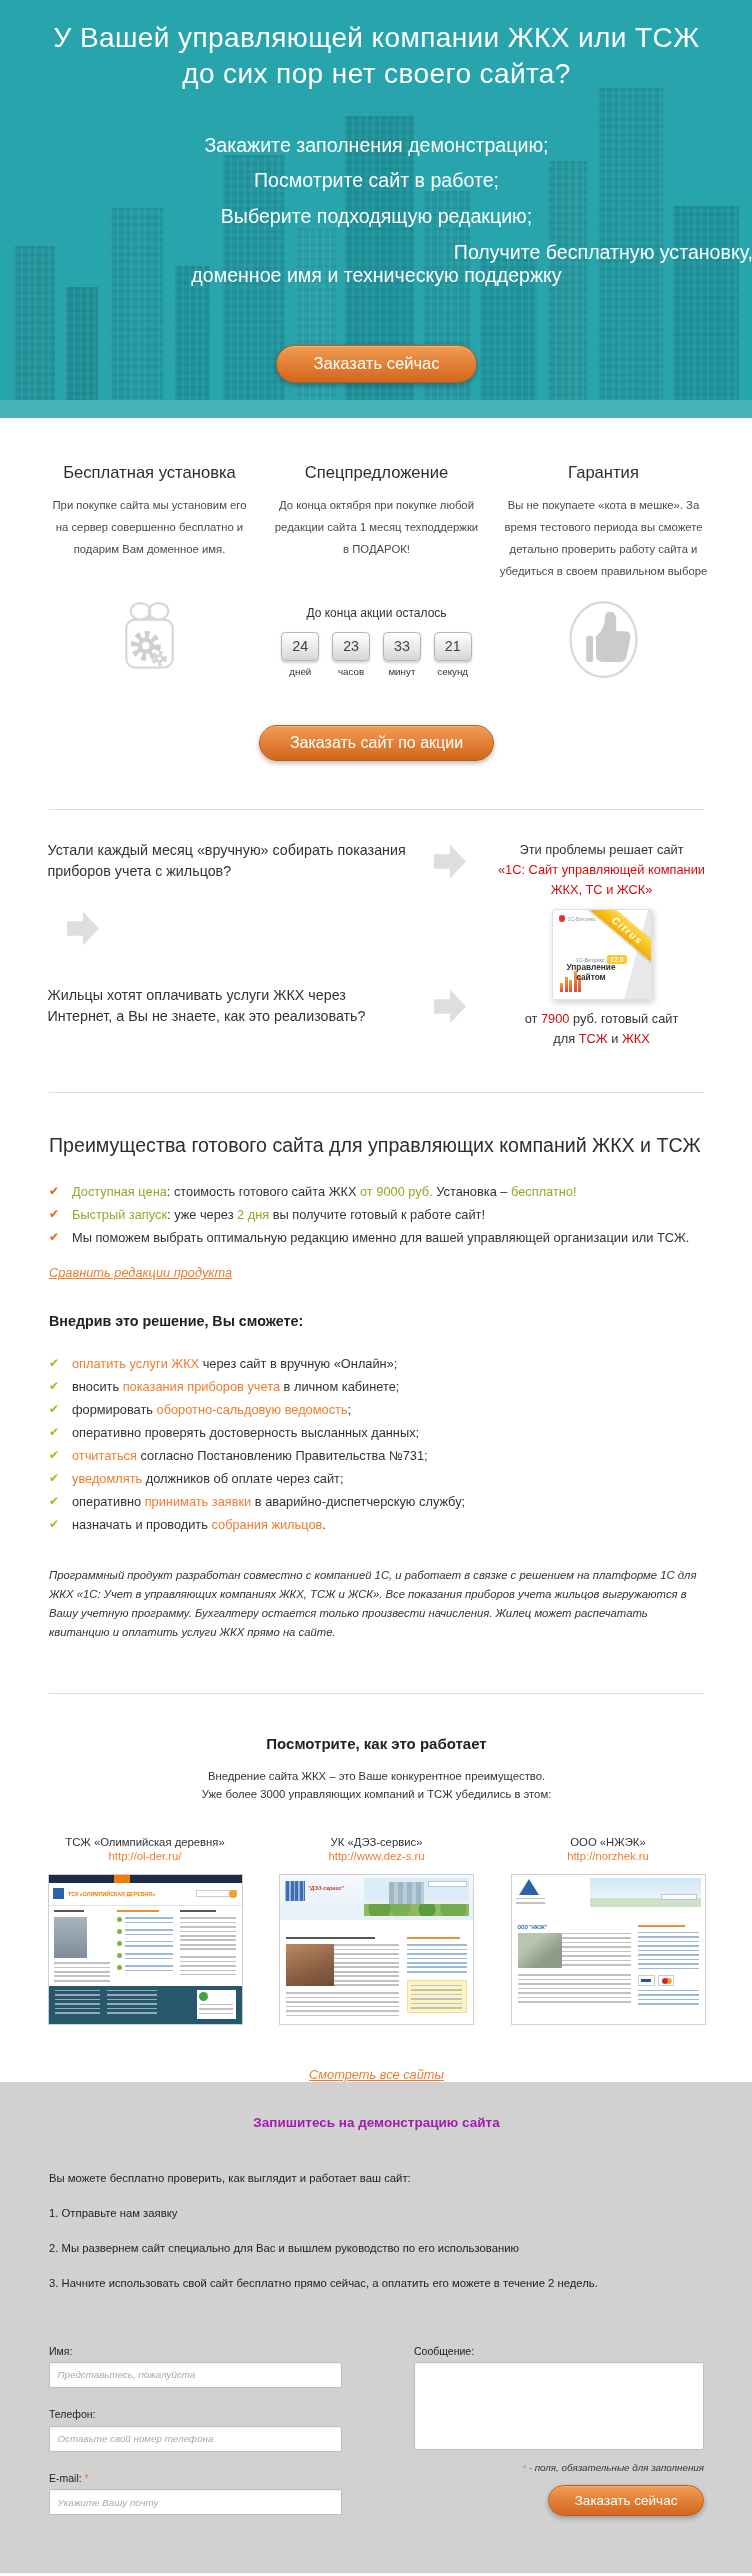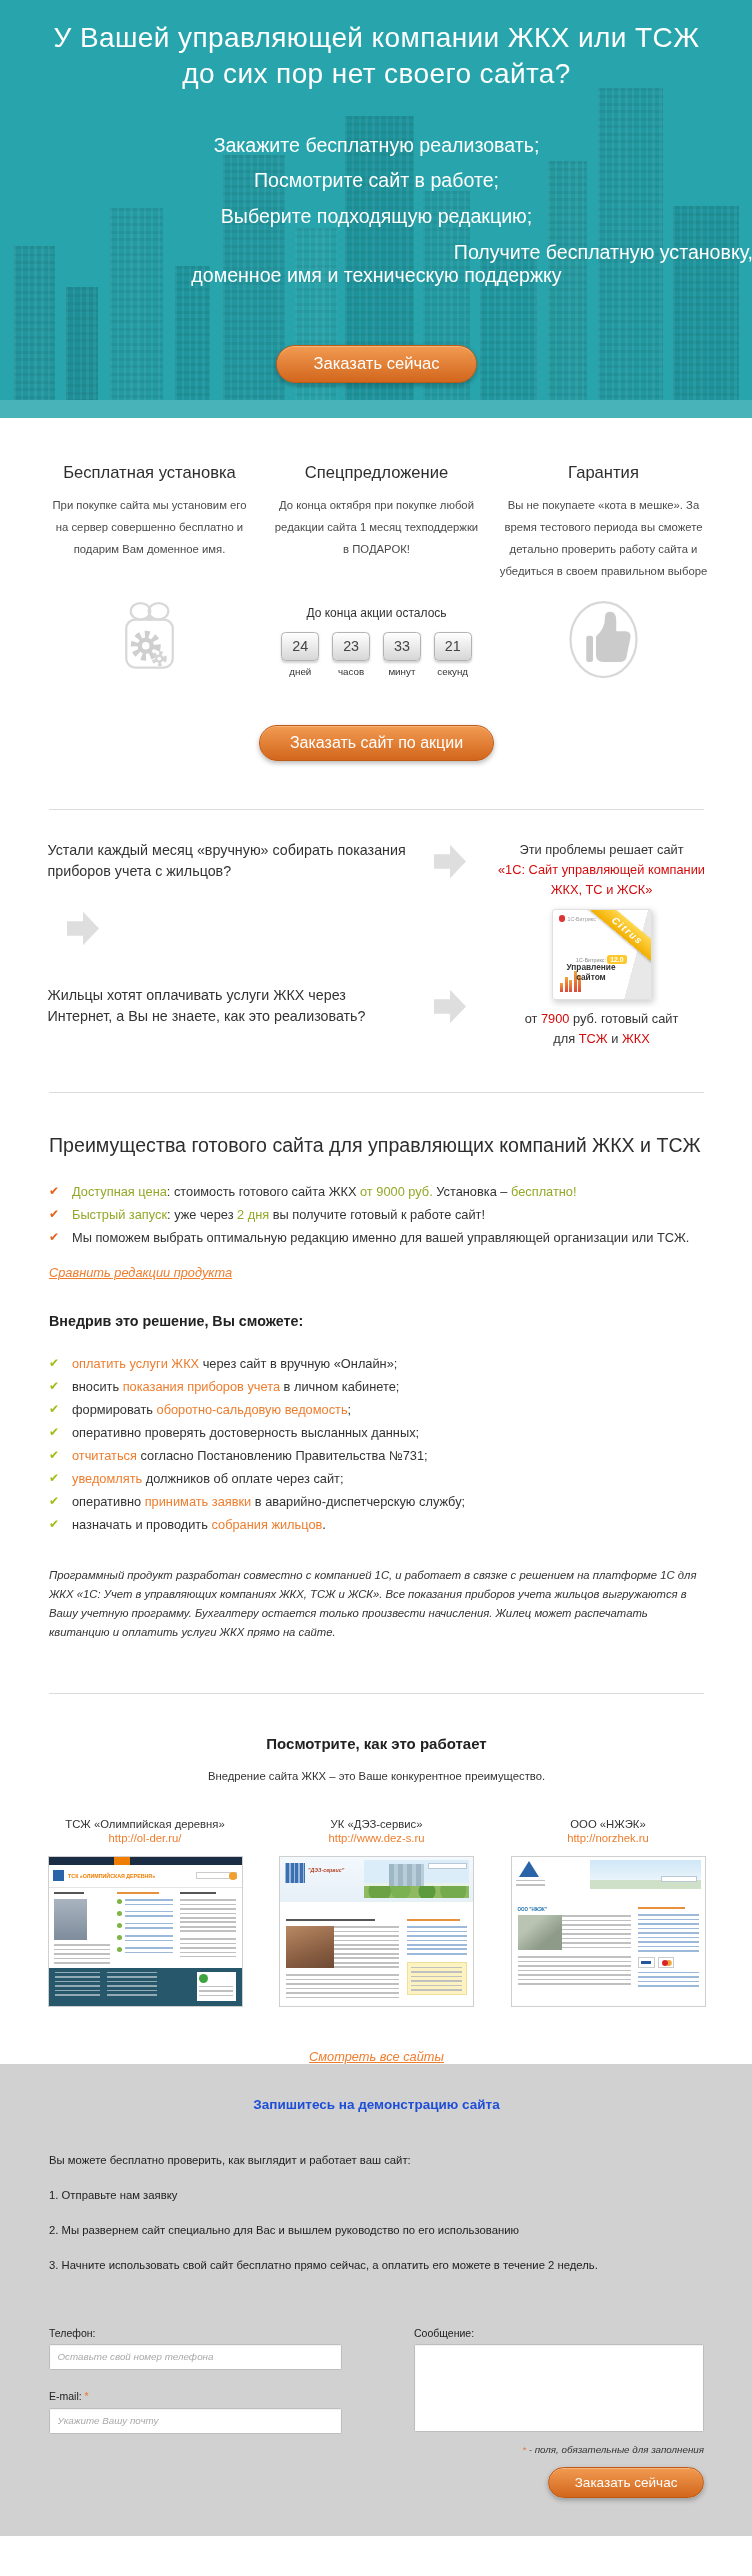--- a/index.html
+++ b/index.html
@@ -162,21 +162,21 @@
   .t3-photo { width: 44px; height: 35px; float: left; margin-right: 4.5px;
     background: linear-gradient(140deg, #b9c4b2 30%, #8e9b88 70%), #9aa694; }
   .pay { display: flex; gap: 3px; margin-top: 4.5px; }
   .pay i { width: 16.6px; height: 10.5px; border: 0.8px solid #ccc; background: #fff; position: relative; }
   .pay i.visa::after { content: ""; position: absolute; inset: 3px 2.3px; background: #27549b; }
   .pay i.mc::after { content: ""; position: absolute; top: 2.3px; left: 3px; width: 6px; height: 6px; border-radius: 50%;
     background: #d8232a; box-shadow: 3.8px 0 0 #f2a33a; }
 
   
   .demo { background: #d1d1d1; padding: 33px 49px 38px; }
-  .demo h2 { text-align: center; font-size: 13.5px; font-weight: bold; color: #1d4ed8; }
+  .demo h2 { text-align: center; font-size: 13.5px; font-weight: bold; color: #a21caf; }
   .demo-intro { margin-top: 37px; font-size: 11.3px; line-height: 23px; color: #222; font-weight: 300; }
   .demo-steps div { font-size: 11.3px; line-height: 23px; color: #222; font-weight: 300; margin-top: 12px; }
   .form-grid { margin-top: 50px; display: grid; grid-template-columns: 293px 1fr; column-gap: 72px; }
   .field { margin-bottom: 20.3px; }
   .field label { display: block; font-size: 10.5px; color: #222; margin-bottom: 5.3px; font-weight: 300; }
   .field input, .field textarea { width: 100%; border: 0.8px solid #bdbdbd; border-radius: 1.5px; background: #fff;
     font-size: 9.8px; padding: 0 7.5px; font-family: "Liberation Sans", "DejaVu Sans", sans-serif; color: #333;
     box-shadow: inset 0 0.8px 1.5px rgba(0,0,0,.08); }
   .field input { height: 26px; }
   .field textarea { height: 88px; resize: none; padding-top: 6px; }
@@ -204,21 +204,21 @@
     <div class="bld" style="left:598px;width:65px;height:312px;background-color:#2298a0"></div>
     <div class="bld" style="left:673px;width:66px;height:194px;background-color:#1e939b"></div>
     <div class="waterfront"></div>
   </div>
   <div class="hero-content">
     <h1 class="hero-title">
       <span style="display:block">У Вашей управляющей компании ЖКХ или ТСЖ</span>
       <span style="display:block">до сих пор нет своего сайта?</span>
     </h1>
     <div class="hero-bullets">
-      <div class="hero-bullet">Закажите бесплатную реализовать;</div>
+      <div class="hero-bullet">Закажите заполнения демонстрацию;</div>
       <div class="hero-bullet">Посмотрите сайт в работе;</div>
       <div class="hero-bullet">Выберите подходящую редакцию;</div>
       <div class="hero-bullet nogap">Получите бесплатную установку,</div>
       <div class="hero-bullet">доменное имя и техническую поддержку</div>
     </div>
     <a class="btn hero-btn">Заказать сейчас</a>
   </div>
 </header>
 
 <section class="features">
@@ -362,20 +362,21 @@
     <li><span class="check">✔</span><span>назначать и проводить </span><span class="orange">собрания жильцов</span><span>.</span></li>
   </ul>
   <p class="note">Программный продукт разработан совместно с компанией 1С, и работает в связке с решением на платформе 1С для ЖКХ «1С: Учет в управляющих компаниях ЖКХ, ТСЖ и ЖСК». Все показания приборов учета жильцов выгружаются в Вашу учетную программу. Бухгалтеру остается только произвести начисления. Жилец может распечатать квитанцию и оплатить услуги ЖКХ прямо на сайте.</p>
 </section>
 <div class="divider"></div>
 
 <section class="showcase">
   <h2>Посмотрите, как это работает</h2>
   <div class="showcase-sub">
     <div>Внедрение сайта ЖКХ – это Ваше конкурентное преимущество.</div>
+    <div>Уже более 3000 управляющих компаний и ТСЖ убедились в этом:</div>
   </div>
   <div class="sites">
 
     <div class="site">
       <div class="site-name">ТСЖ «Олимпийская деревня»</div>
       <a class="site-url">http://ol-der.ru/</a>
       <div class="thumb">
         <div class="t2-top">
             <i></i>
           </div>
@@ -503,20 +504,24 @@
   <h2>Запишитесь на демонстрацию сайта</h2>
   <div class="demo-intro">Вы можете бесплатно проверить, как выглядит и работает ваш сайт:</div>
   <div class="demo-steps">
     <div>1. Отправьте нам заявку</div>
     <div>2. Мы развернем сайт специально для Вас и вышлем руководство по его использованию</div>
     <div>3. Начните использовать свой сайт бесплатно прямо сейчас, а оплатить его можете в течение 2 недель.</div>
   </div>
   <div class="form-grid">
     <div>
       <div class="field">
+        <label>Имя:</label>
+        <input type="text" placeholder="Представьтесь, пожалуйста" style="">
+      </div>
+      <div class="field">
         <label>Телефон:</label>
         <input type="text" placeholder="Оставьте свой номер телефона" style="">
       </div>
       <div class="field">
         <label><span>E-mail:</span> <span class="req-star">*</span></label>
         <input type="text" placeholder="Укажите Вашу почту" style="">
       </div>
     </div>
     <div>
       <div class="field" style="margin-bottom:0">

